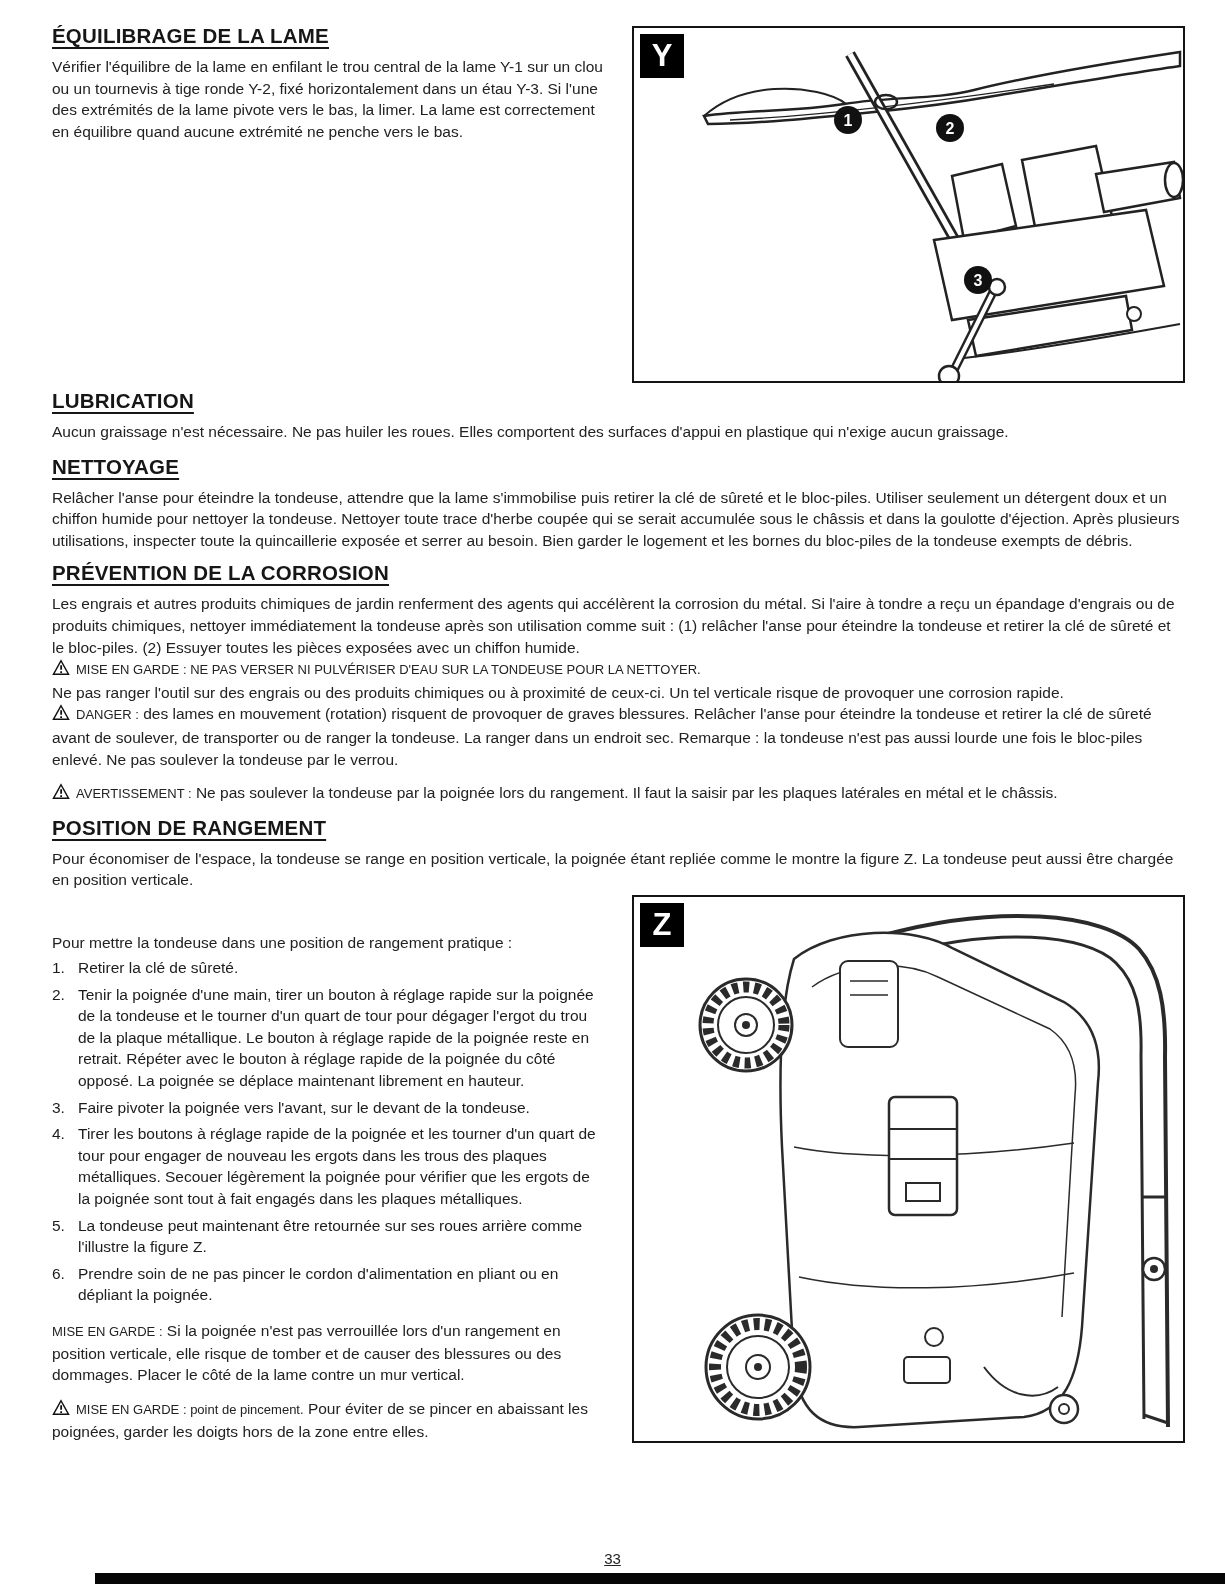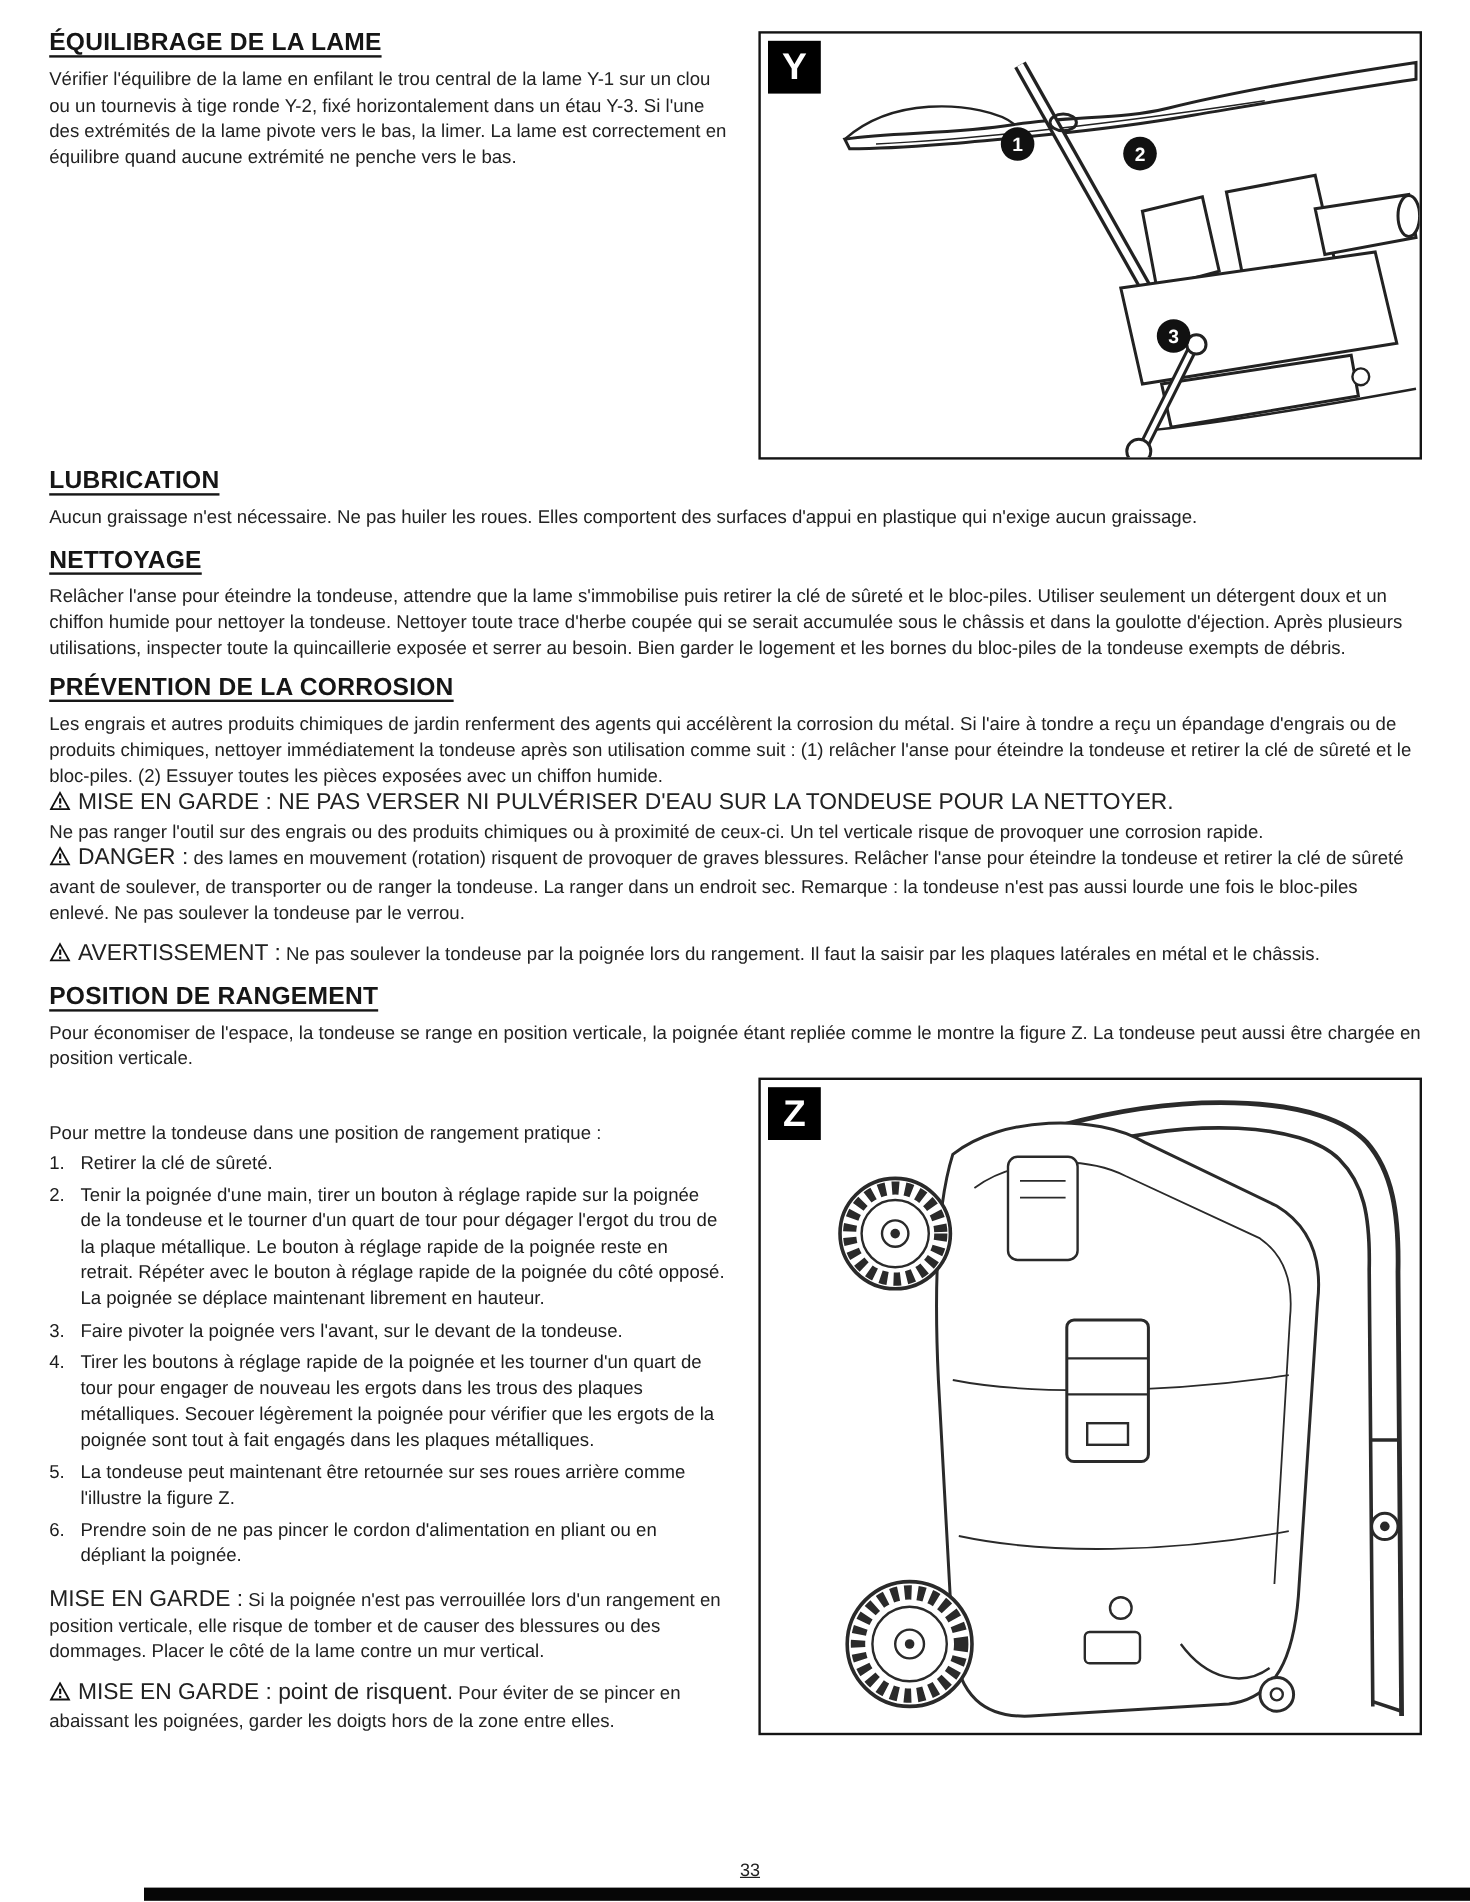--- a/index.html
+++ b/index.html
@@ -4,30 +4,30 @@
 <title>Manual page 33</title>
 <style>
   * { margin:0; padding:0; box-sizing:border-box; }
   html,body { background:#ffffff; }
   body {
     width:1225px; height:1585px; position:relative;
     font-family:"Liberation Sans", sans-serif;
     color:#1c1c1c;
     overflow:hidden;
   }
-  .page { position:absolute; inset:0; padding:24px 40px 0 16px;margin-left:25px; }
+  .page { position:absolute; inset:0; padding:24px 40px 0 52px; }
 
   h2 {
     font-size:20.5px; font-weight:700; letter-spacing:.2px;
     text-decoration:underline; text-decoration-thickness:2px; text-underline-offset:4px;
     margin:0 0 8px 0; color:#161616;
   }
   .body { font-size:15.5px; line-height:21.6px; margin:0; color:#222; }
   .b  { font-weight:400; }
-  .lg { font-size:19px; }
+  .lg { font-size:13px; }
 
   .mt6  { margin-top:6px; }
   .mt10 { margin-top:10px; }
   .mt12 { margin-top:12px; }
   .mt14 { margin-top:14px; }
 
   .row-top { display:flex; align-items:flex-start; }
   .col-tl  { width:596px; padding-right:26px; }
   .row-bottom { display:flex; align-items:flex-end; margin-top:4px; }
   .col-bl  { width:596px; padding-right:28px; }
@@ -184,21 +184,21 @@
         </div>
       </div>
 
       <p class="body mt14"><span class="b lg">MISE EN GARDE :</span><span> Si la poignée n'est pas verrouillée lors d'un rangement en position verticale, elle risque de tomber et de causer des blessures ou des dommages. Placer le côté de la lame contre un mur vertical.</span></p>
 
       <p class="body mt12">
         <span class="wicon"><svg width="18" height="17" viewBox="0 0 24 22">
               <path d="M12 2 L22 20 L2 20 Z" fill="none" stroke="#111" stroke-width="2"></path>
               <rect x="11" y="8" width="2.4" height="6" fill="#111"></rect>
               <rect x="11" y="16" width="2.4" height="2.4" fill="#111"></rect>
-            </svg></span><span><span class="b lg">MISE EN GARDE : point de risquent.</span><span> Pour éviter de se pincer en abaissant les poignées, garder les doigts hors de la zone entre elles.</span></span>
+            </svg></span><span><span class="b lg">MISE EN GARDE : point de pincement.</span><span> Pour éviter de se pincer en abaissant les poignées, garder les doigts hors de la zone entre elles.</span></span>
       </p>
     </div>
 
     <figure class="figbox figZ">
       <div class="figlabel">Z</div>
       <svg viewBox="0 0 549 544" aria-hidden="true">
 
         <path d="M250,38 C360,8 470,14 505,52 C526,76 532,110 531,160 L534,530" fill="none" stroke="#2a2a2a" stroke-width="4"></path>
         <path d="M262,58 C360,30 452,36 482,66 C502,86 508,112 507,158 L510,522" fill="none" stroke="#2a2a2a" stroke-width="3"></path>
         <line x1="250" y1="38" x2="262" y2="58" stroke="#2a2a2a" stroke-width="3"></line>

